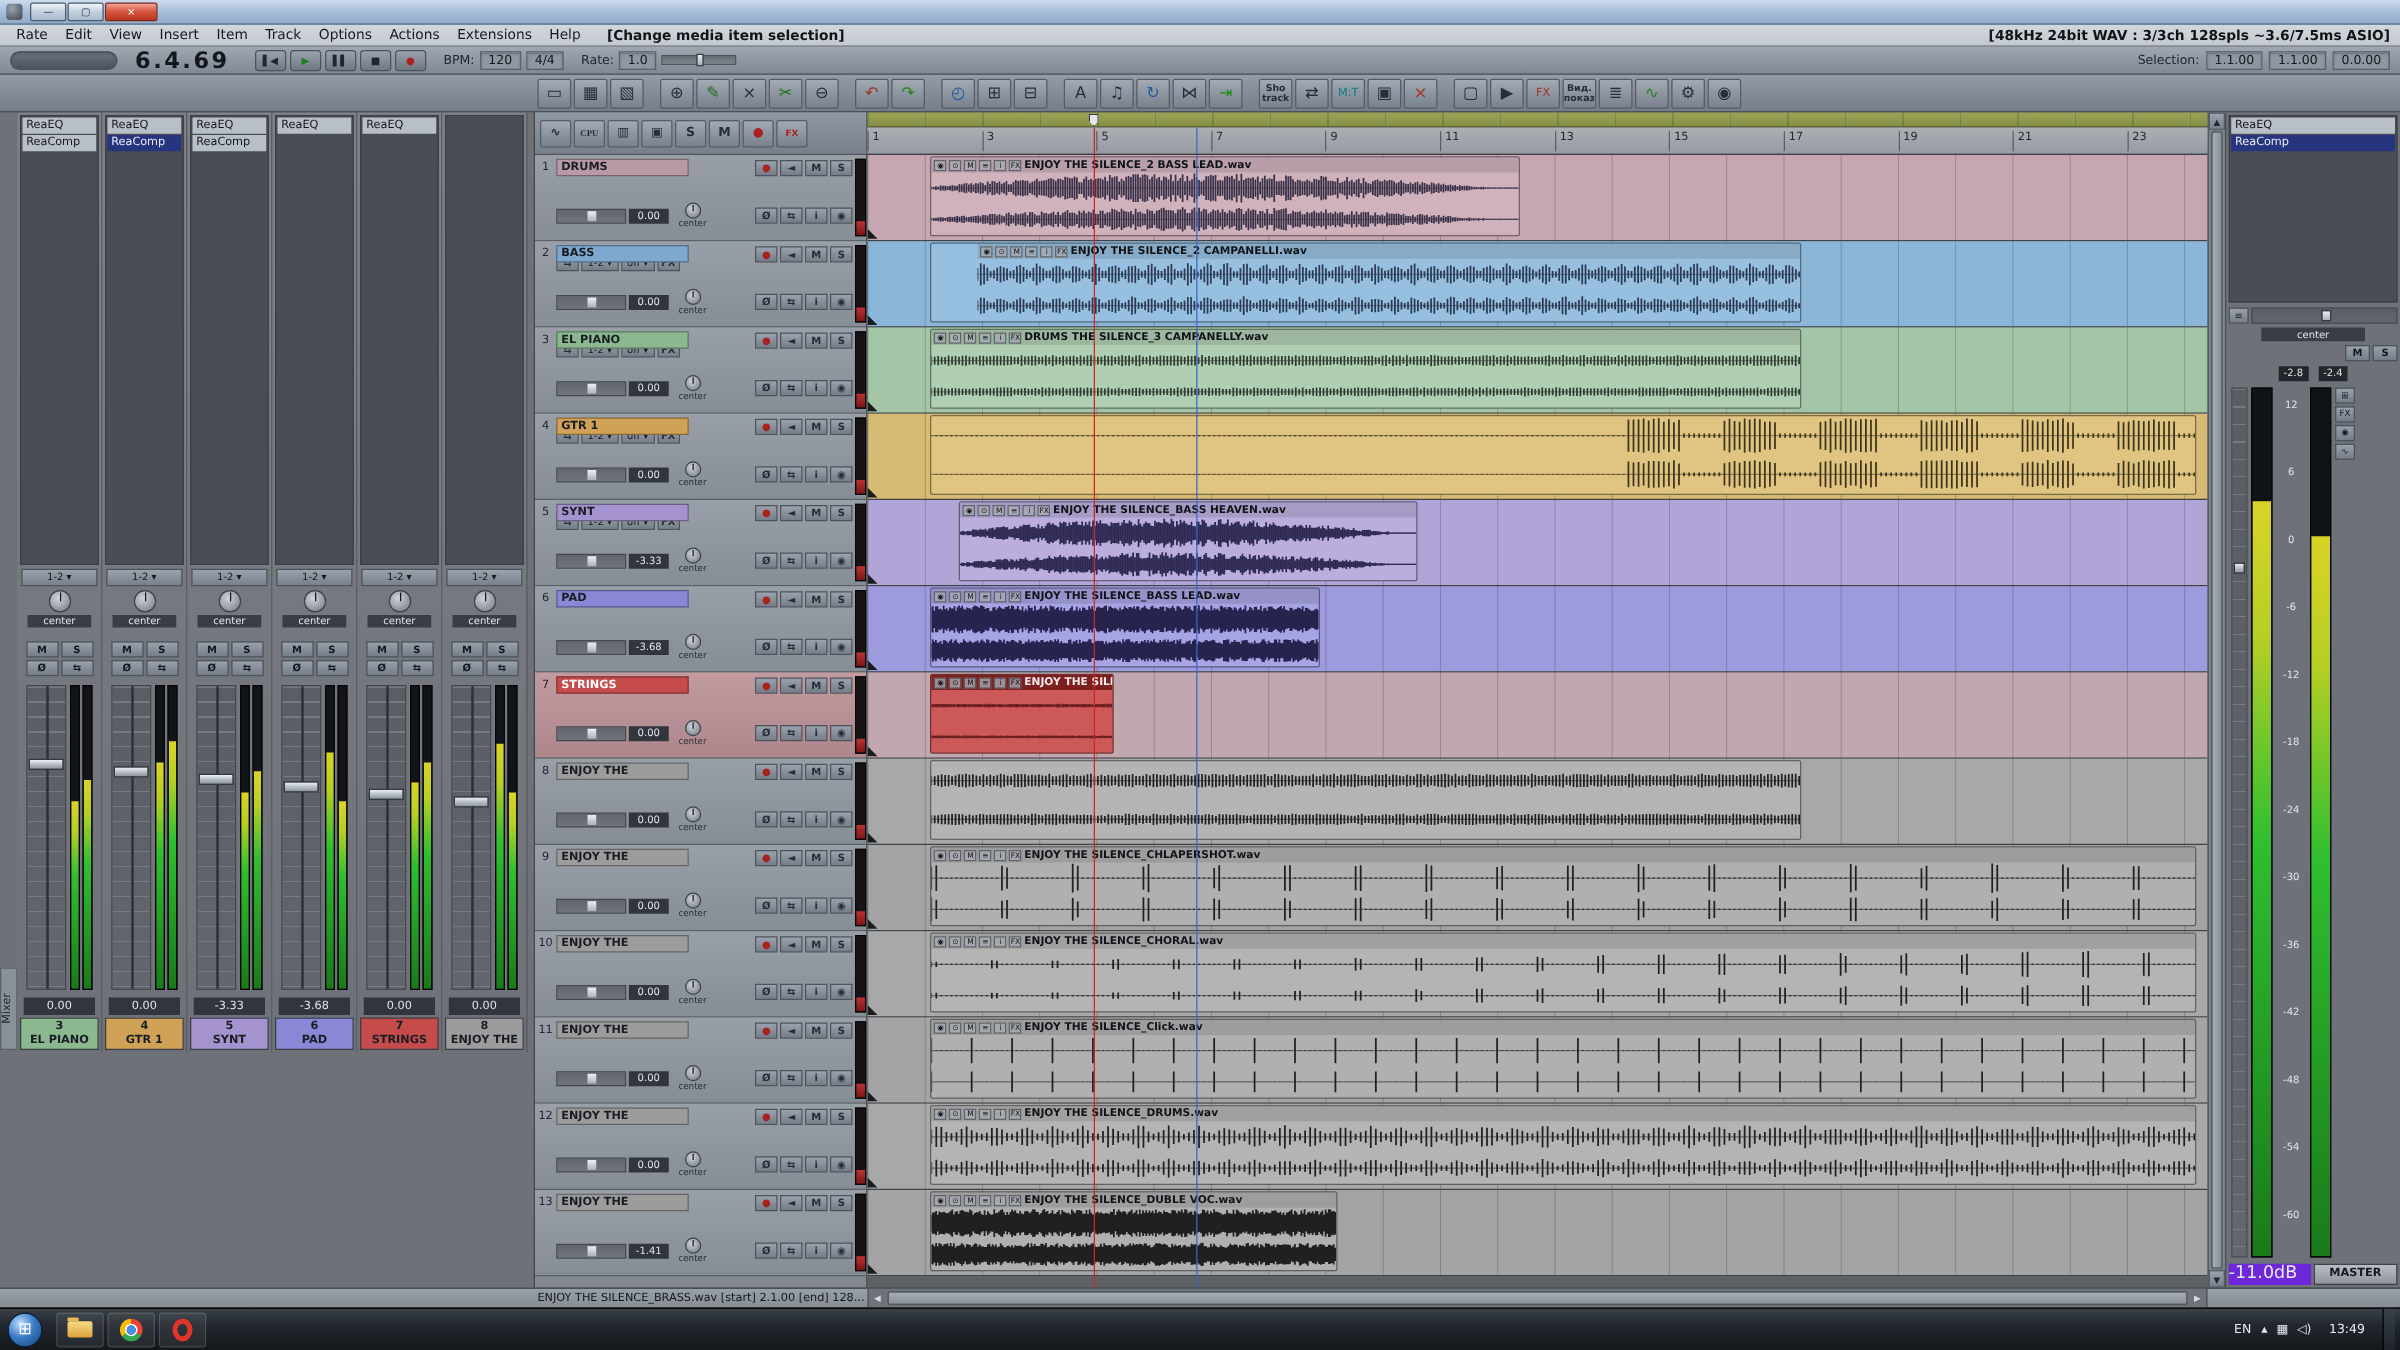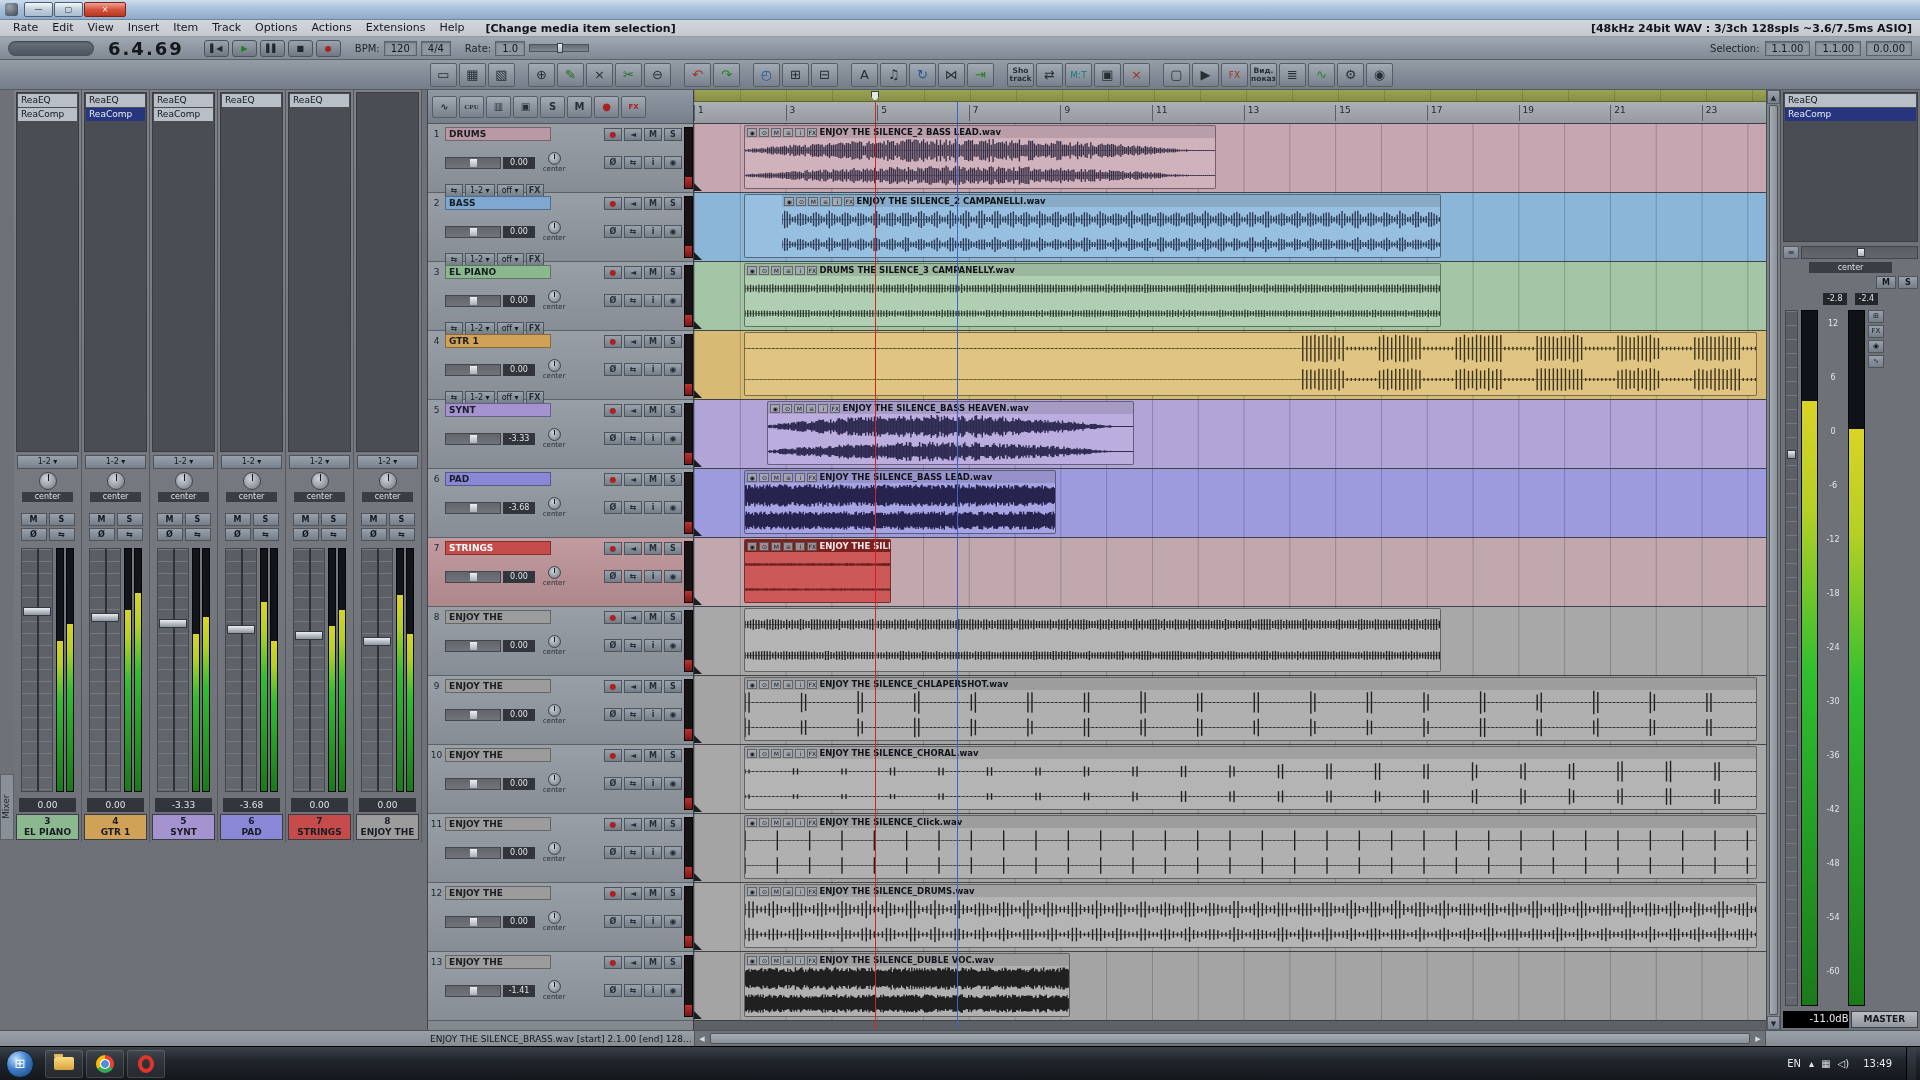--- a/index.html
+++ b/index.html
@@ -69,21 +69,21 @@
 .mixer-tab{position:absolute;left:0;bottom:190px;width:14px;height:66px;background:#8a9098;border:1px solid #5a6068;writing-mode:vertical-rl;transform:rotate(180deg);font-size:9px;text-align:center;color:#23282e}
 
 
 .tcp{width:266px;flex:none;background:#84898f;border-right:1px solid #3c4046;display:flex;flex-direction:column}
 .tcp-header{height:34px;flex:none;display:flex;align-items:center;gap:2px;padding:0 4px;background:linear-gradient(#9099a3,#767f8a);border-bottom:1px solid #51565c}
 .tcp-hbtn{width:25px;height:22px;border:1px solid #565d66;border-radius:2px;background:linear-gradient(#a2aab4,#78818c);font-size:10px;line-height:20px;text-align:center;font-weight:bold;color:#272e36}
 .tcp-rows{flex:1;overflow:hidden}
 .tcp-row{height:69px;border-bottom:1px solid #5c6167;background:linear-gradient(#999fa7,#878d95);display:flex;padding:3px 0 3px 2px;gap:2px}
 .tcp-row.selected{background:linear-gradient(#c29ba1,#ae878d)}
 .tcp-num{width:13px;flex:none;font-size:9px;text-align:center;padding-top:2px;color:#23282e}
-.tcp-main{flex:1;display:flex;flex-direction:column;gap:11px;min-width:0}
+.tcp-main{flex:1;display:flex;flex-direction:column;gap:21px;min-width:0}
 .tcp-r{display:flex;align-items:center;gap:2px}
 .tcp-chip{width:106px;height:14px;flex:none;font-size:9px;font-weight:bold;line-height:13px;padding:0 3px;border:1px solid rgba(0,0,0,.35);color:#1a1e24;overflow:hidden;white-space:nowrap}
 .tcp-btn{width:18px;height:13px;flex:none;border:1px solid #4d545c;background:linear-gradient(#9aa3ad,#747d88);font-size:8px;line-height:11px;text-align:center;font-weight:bold;color:#272e36}
 .tcp-btn.rec{color:#a82222}
 .tcp-fader{width:56px;height:12px;flex:none;position:relative;background:linear-gradient(#62666c,#71757b);border:1px solid #44484e}
 .tcp-fthumb{position:absolute;top:1px;bottom:1px;left:45%;width:7px;background:linear-gradient(#eef1f4,#a9b1b9)}
 .tcp-val{width:32px;height:12px;flex:none;font-size:8px;text-align:center;background:#32363c;color:#e0e4e9;line-height:12px}
 .tcp-pan{display:flex;flex-direction:column;align-items:center;width:34px;flex:none}
 .tcp-panlabel{font-size:7px;color:#2a2f35;line-height:8px}
 .tcp-dd{height:13px;border:1px solid #4d545c;background:linear-gradient(#9aa3ad,#747d88);font-size:8px;line-height:11px;padding:0 4px;white-space:nowrap}
@@ -129,21 +129,21 @@
 .m-vfader{width:13px;flex:none;position:relative;background:repeating-linear-gradient(#767a80 0 1px,transparent 1px 14px),linear-gradient(#5a5e64,#63676d);border:1px solid #44484e}
 .m-vthumb{position:absolute;left:1px;right:1px;top:20%;height:9px;background:linear-gradient(#eceff3,#b9bfc6 50%,#8f959c);border:1px solid #33383e}
 .m-bar{width:17px;flex:none;position:relative;background:#0f1216;border:1px solid #050608;overflow:hidden}
 .m-fill{position:absolute;bottom:0;left:0;right:0;background:linear-gradient(to top,#1a7a1a,#2fbf2f 55%,#b6cf25 82%,#d9d327)}
 .m-fill.l{height:87%}.m-fill.r{height:83%}
 .m-scale{width:24px;flex:none;position:relative;font-size:8px;color:#e2e6eb}
 .m-scale-num{position:absolute;left:0;right:0;text-align:center;line-height:8px}
 .m-btncol{width:16px;flex:none;display:flex;flex-direction:column;gap:2px}
 .m-sbtn{height:13px;border:1px solid #4d545c;background:linear-gradient(#99a2ac,#747d88);font-size:7px;line-height:11px;text-align:center}
 .master-foot{display:flex;gap:2px;margin-top:2px;flex:none}
-.m-readout{flex:1;background:#000000;color:#e6eaef;font-size:10px;text-align:right;line-height:15px}
+.m-readout{flex:1;background:#6d28d9;color:#e6eaef;font-size:14px;text-align:left;line-height:15px}
 .m-label{flex:1;background:linear-gradient(#b9bec4,#8f959c);font-weight:bold;font-size:9px;text-align:center;line-height:15px;border:1px solid #3e434a;color:#16191e}
 
 
 .statusbar{height:16px;flex:none;display:flex;background:linear-gradient(#9aa0a7,#868c93);border-top:1px solid #4e545a;font-size:9px;align-items:center}
 .sb-spacer{width:430px;flex:none;height:100%}
 .sb-text{width:264px;flex:none;overflow:hidden;white-space:nowrap;color:#14171c}
 .hscroll{flex:1;display:flex;align-items:center;height:100%;background:#6e737a;border-left:1px solid #4e545a;border-right:1px solid #4e545a}
 .hs-btn{width:14px;flex:none;text-align:center;font-size:7px;color:#d8dce0}
 .hs-thumb{flex:1;margin:2px 1px;background:linear-gradient(#a7adb4,#8a9097);border:1px solid #4e545a;border-radius:2px;height:11px}
 .sb-corner{width:154px;flex:none}

